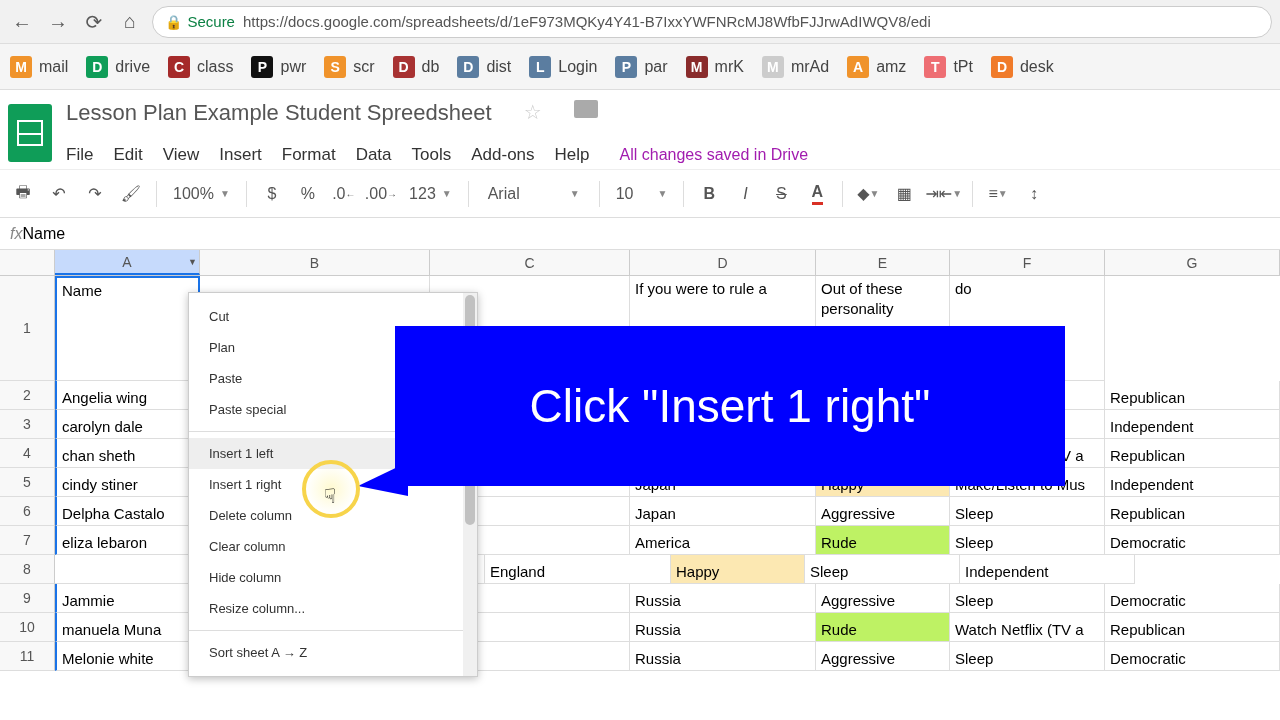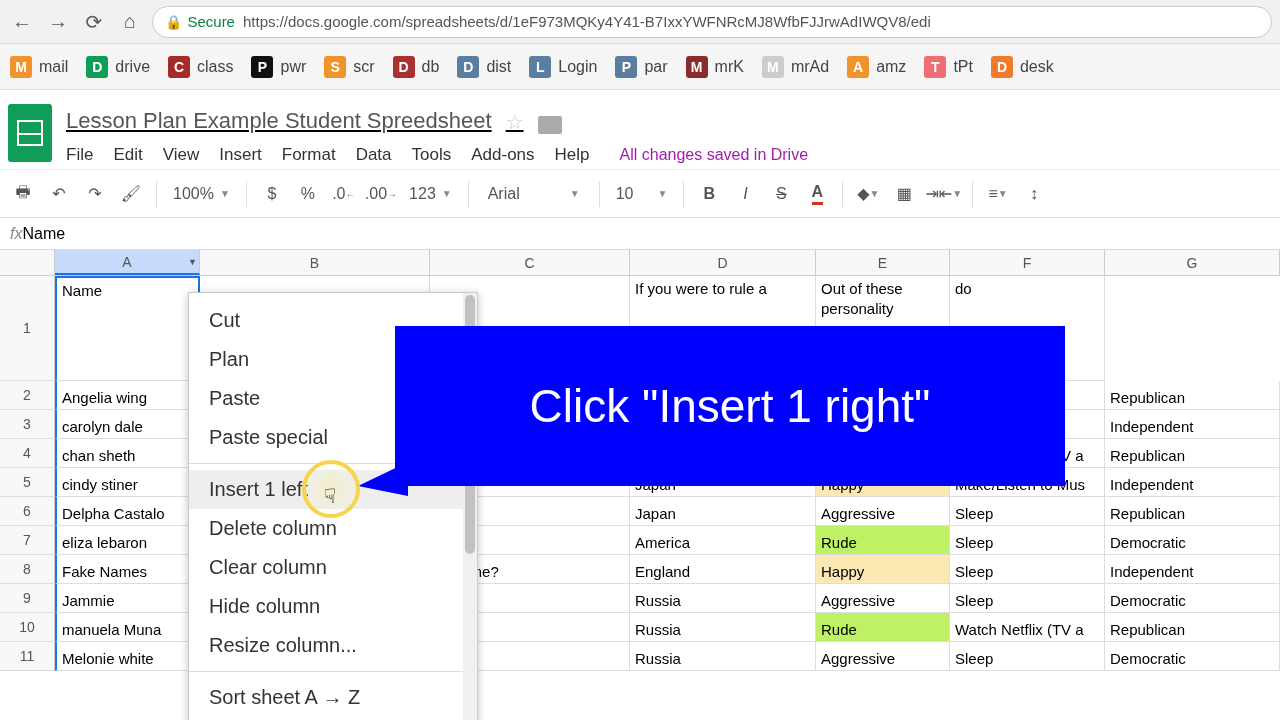--- a/index.html
+++ b/index.html
@@ -17,21 +17,21 @@
 .bookmarks-bar { height:46px; background:#f5f5f5; display:flex; align-items:center; padding:0 10px; gap:18px; border-bottom:1px solid #ddd; }
 .bookmark { display:flex; align-items:center; gap:7px; font-size:16px; color:#444; cursor:pointer; }
 .bm-icon { width:22px; height:22px; border-radius:3px; display:flex; align-items:center; justify-content:center; font-size:14px; font-weight:bold; color:#fff; }
 
 
 .doc-header { height:80px; display:flex; align-items:flex-start; padding:10px 0 0 8px; gap:14px; border-bottom:1px solid #eee; }
 .sheets-logo { width:44px; height:58px; background:#0f9d58; border-radius:3px; display:flex; align-items:center; justify-content:center; margin-top:4px; }
 .sheets-logo-inner { width:26px; height:26px; border:2px solid #fff; }
 .sheets-logo-inner::before { content:""; display:block; width:100%; height:50%; border-bottom:2px solid #fff; }
 .doc-header-right { flex:1; }
-.doc-title-row { display:flex; align-items:flex-end; gap:14px; height:34px;text-decoration:underline; }
+.doc-title-row { display:flex; align-items:flex-start; gap:32px; height:34px; }
 .doc-title { font-size:22px; color:#555; }
 .star-icon { color:#ccc; font-size:20px; }
 .folder-icon { width:24px; height:18px; background:#aaa; border-radius:2px; }
 .menu-bar { display:flex; align-items:center; gap:20px; height:30px; font-size:17px; color:#333; margin-top:6px; }
 .menu-item { cursor:pointer; }
 .save-status { color:#a21caf; font-size:16px; margin-left:10px; }
 
 
 .toolbar { height:48px; border-bottom:1px solid #ddd; display:flex; align-items:center; padding:0 8px; gap:6px; color:#555; }
 .tb-sep { width:1px; height:26px; background:#ddd; margin:0 4px; }
@@ -72,21 +72,21 @@
 .col-F { width:155px; }
 .col-G { width:175px; }
 
 .sel-col-border { border-left:2px solid #1a73e8; border-right:2px solid #1a73e8; }
 .sel-top { border-top:2px solid #1a73e8; }
 .bg-red { background:#bef264; }
 .bg-yellow { background:#fce8b2; }
 
 
 .context-menu { position:absolute; left:188px; top:292px; width:290px; background:#fff; border:1px solid #ccc; box-shadow:0 2px 8px rgba(0,0,0,.25); padding:8px 0; z-index:50; }
-.cm-item { padding:8px 20px; font-size:20px; color:#333; cursor:pointer; }
+.cm-item { padding:8px 20px; font-size:13px; color:#333; cursor:pointer; }
 .cm-item.hover { background:#eee; }
 .cm-sep { height:1px; background:#ddd; margin:6px 0; }
 .cm-scroll { position:absolute; right:0; top:0; width:14px; height:100%; background:#f0f0f0; }
 .cm-scroll-thumb { width:10px; margin:2px; height:60%; background:#c1c1c1; border-radius:5px; }
 
 
 .callout { position:absolute; left:395px; top:326px; width:670px; height:160px; background:#0000ff; color:#fff; display:flex; align-items:center; justify-content:center; font-size:46px; font-weight:500; z-index:60; }
 .callout-tail { position:absolute; left:358px; top:462px; width:0; height:0; border-top:24px solid transparent; border-bottom:10px solid transparent; border-right:50px solid #0000ff; z-index:60; }
 
 
@@ -341,21 +341,20 @@
         <div class="grid-row">
           <div class="cell col-A sel-col-border">eliza lebaron</div>
           <div class="cell col-B"></div>
           <div class="cell col-C">e</div>
           <div class="cell col-D">America</div>
           <div class="cell col-E bg-red">Rude</div>
           <div class="cell col-F">Sleep</div>
           <div class="cell col-G">Democratic</div>
         </div>
         <div class="grid-row">
-          <div class="cell col-A sel-col-border">Fake Names</div>
           <div class="cell col-B"></div>
           <div class="cell col-C">'s anime?</div>
           <div class="cell col-D">England</div>
           <div class="cell col-E bg-yellow">Happy</div>
           <div class="cell col-F">Sleep</div>
           <div class="cell col-G">Independent</div>
         </div>
         <div class="grid-row">
           <div class="cell col-A sel-col-border">Jammie</div>
           <div class="cell col-B"></div>
@@ -390,20 +389,21 @@
 <div class="context-menu" id="ctxmenu">
   <div class="cm-scroll">
       <div class="cm-scroll-thumb"></div>
     </div>
 <div class="cm-item">Cut</div>
     <div class="cm-item">Plan</div>
     <div class="cm-item">Paste</div>
     <div class="cm-item">Paste special</div>
     <div class="cm-sep"></div>
     <div class="cm-item hover">Insert 1 left</div>
+    <div class="cm-item">Insert 1 right</div>
     <div class="cm-item">Delete column</div>
     <div class="cm-item">Clear column</div>
     <div class="cm-item">Hide column</div>
     <div class="cm-item">Resize column...</div>
     <div class="cm-sep"></div>
     <div class="cm-item">Sort sheet A → Z</div>
   </div>
 
 <div class="callout">Click "Insert 1 right"</div>
 <div class="callout-tail"></div>

